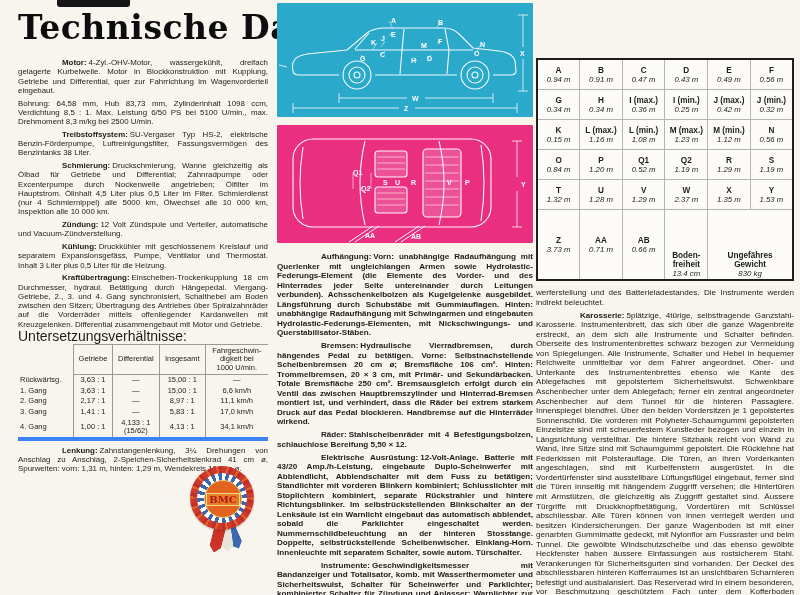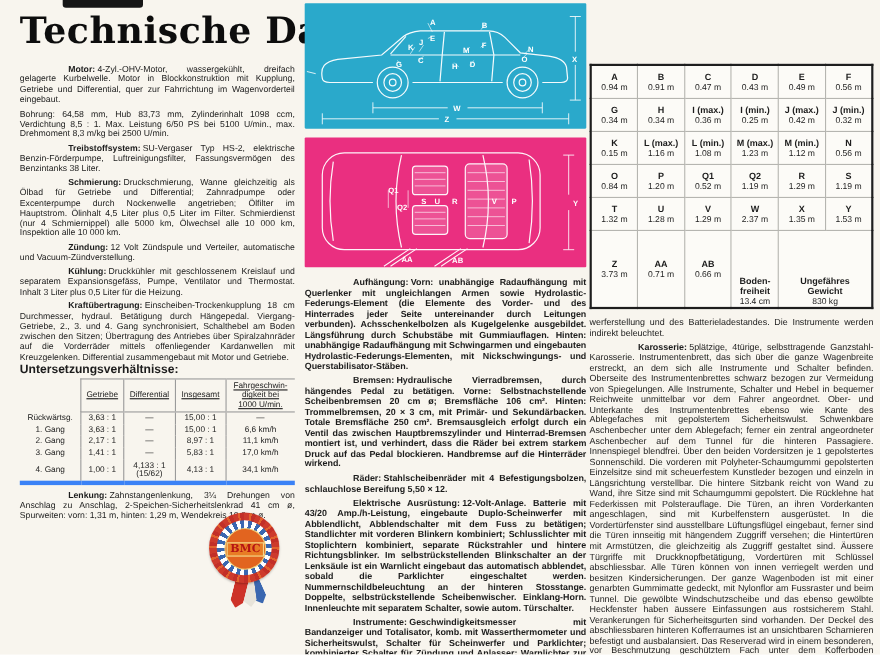--- a/index.html
+++ b/index.html
@@ -13,43 +13,43 @@
     position:absolute;left:18px;top:8px;margin:0;
     font-family:"DejaVu Serif", serif;font-weight:800;font-size:33px;letter-spacing:.5px;color:#0d0d0d;
   }
   
   .col{position:absolute;text-align:justify;}
   .col-left{left:18px;top:58px;width:250px;font-size:7.9px;line-height:9.25px;}
   .col-mid{left:277px;top:3px;width:256px;font-size:8.1px;line-height:9.5px;}
   .col-right{left:536px;top:58px;width:258px;font-size:8.1px;line-height:9.55px;}
   .para{margin:0 0 3.5px 0;}
   .para b{margin-right:2px;padding-left:44px;}
-  .ratios-heading{font-weight:bold;font-size:11px;margin:2px 0 2px 0;}
+  .ratios-heading{font-weight:normal;font-size:14px;margin:2px 0 2px 0;}
   
   .gear-table{width:100%;border-collapse:collapse;font-size:7.5px;line-height:8.6px;margin:1px 0 5px 0;}
   .gear-table th{font-weight:normal;text-align:center;vertical-align:middle;padding:2px 1px;white-space:pre-line;
-    border-top:1px solid #9a9a9a;border-bottom:1px solid #9a9a9a;text-decoration:underline;}
+    border-top:1px solid #9a9a9a;border-bottom:1px solid #9a9a9a;}
   .gear-table th:first-child{border-top:none;border-bottom:none;}
   .gear-table td{padding:1px 2px;text-align:center;white-space:pre-line;}
   .gear-table th + th, .gear-table td + td{border-left:1px solid #9a9a9a;}
-  .gear-table td:first-child{text-align:center;}
+  .gear-table td:first-child{text-align:left;}
   .gear-table tr:last-child td{border-bottom:4px solid #3b82f6;}
   
   .diagram{width:256px;border-radius:1px;}
   .diagram-side{height:114px;background:#2aa9cb;}
   .diagram-top{height:118px;background:#ea2f80;margin-top:8px;}
   .diagram svg{display:block;width:100%;height:100%;}
   .diagram text{fill:#ffffff;font-family:"Liberation Sans",sans-serif;font-weight:bold;font-size:7px;}
   .mid-text{margin-top:9px;font-weight:bold;}
   
   .dims-table{width:100%;border-collapse:collapse;background:#fcfbf7;border:2px solid #1e1e1e;
     font-size:7.8px;line-height:9px;table-layout:fixed;}
   .dims-table td{border:1px solid #b5b5b0;text-align:center;vertical-align:middle;height:27px;padding:1px 1px;}
   .dims-table .dim-key{font-weight:bold;font-size:8.2px;display:block;}
-  .dims-table .dim-val{display:block;}
+  .dims-table .dim-val{display:block;font-style:italic;}
   .dims-table .wide .dim-key{white-space:pre-line;margin-top:40px;}
   .right-text{margin-top:7px;}
   
   .badge{position:absolute;left:186px;top:464px;width:74px;height:100px;}
   .rosette{position:absolute;left:4px;top:2px;width:64px;height:64px;border-radius:50%;
     background:repeating-conic-gradient(#cd3a2c 0deg 9deg,#e2622c 9deg 13deg,#c22f28 13deg 20deg);
     box-shadow:0 1px 2px rgba(0,0,0,.25);text-align:center;}
   .rosette-ring{position:absolute;left:7px;top:7px;width:50px;height:50px;border-radius:50%;
     background:repeating-conic-gradient(#ffffff 0deg 9deg,#3a67b0 9deg 18deg);}
   .rosette-center{position:absolute;left:14px;top:14px;width:36px;height:36px;border-radius:50%;

